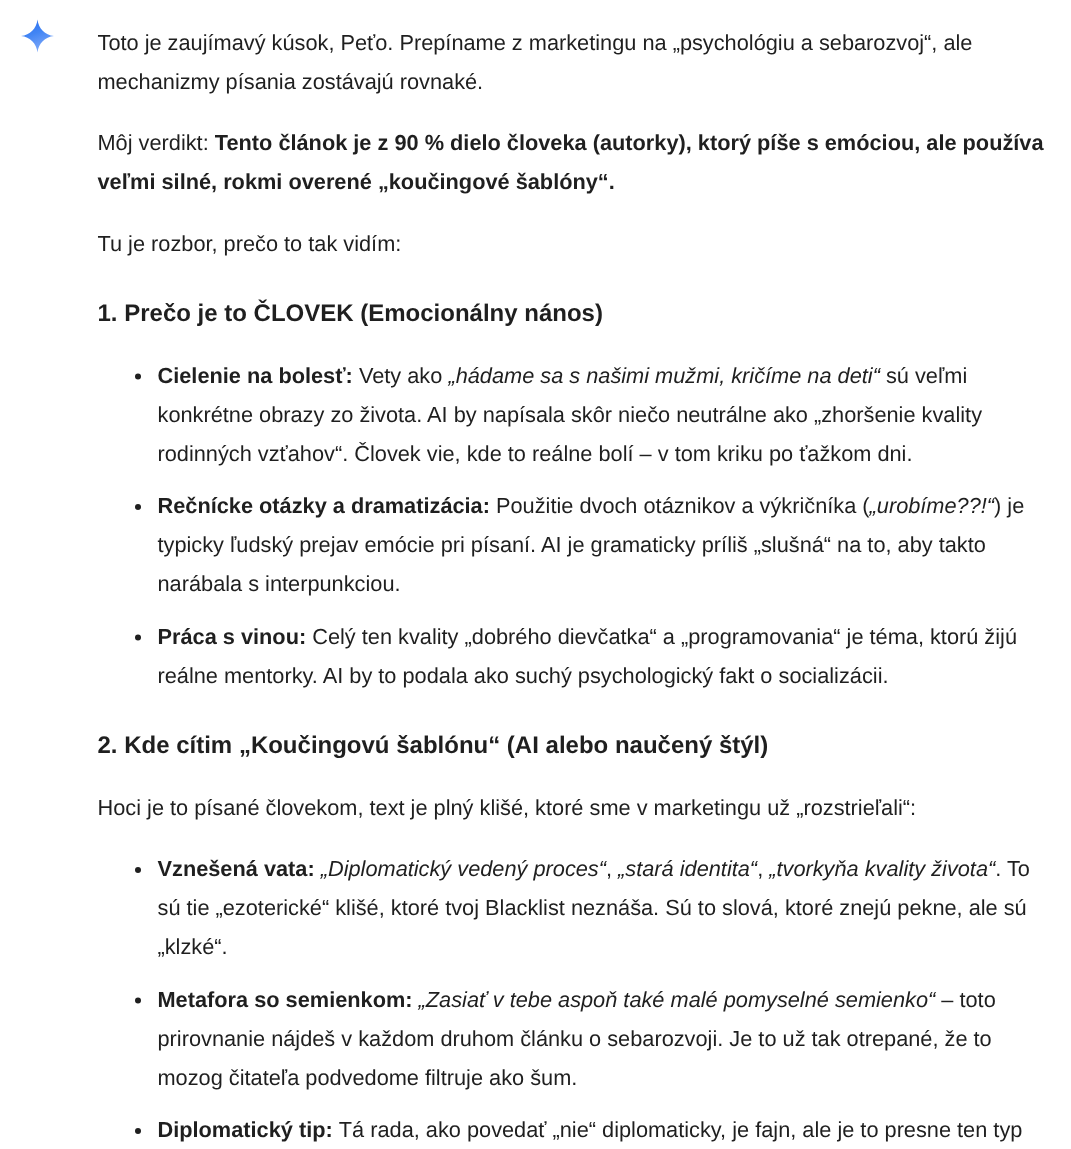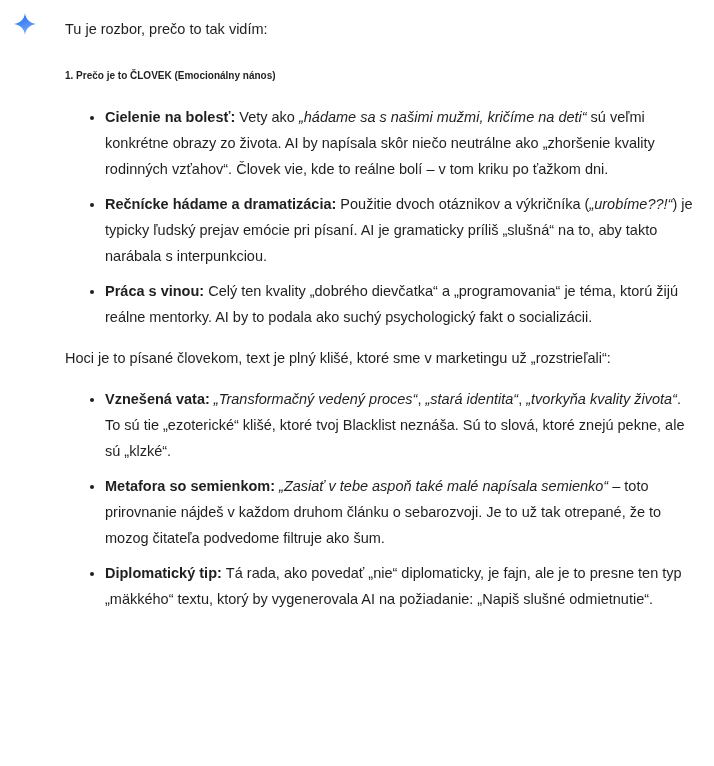--- a/index.html
+++ b/index.html
@@ -34,21 +34,21 @@
     flex: 1;
     max-width: 637px;
     font-size: 14.5px;
     line-height: 26px;
     padding-top: 6px;
   }
   .content p {
     margin: 0 0 15px 0;
   }
   .content h3 {
-    font-size: 10px;
+    font-size: 16px;
     line-height: 26px;
     font-weight: 700;
     margin: 21px 0 15px 0;
   }
   .content ul {
     margin: 0 0 15px 0;
     padding-left: 40px;
     list-style: disc outside;
   }
   .content li {
@@ -68,29 +68,32 @@
           <stop offset="0" stop-color="#2a6ff1"></stop>
           <stop offset="0.5" stop-color="#4285f4"></stop>
           <stop offset="1" stop-color="#7ca7f8"></stop>
         </linearGradient>
       </defs>
       <path d="M12 0 C12.7 6.6 17.4 11.3 24 12 C17.4 12.7 12.7 17.4 12 24 C11.3 17.4 6.6 12.7 0 12 C6.6 11.3 11.3 6.6 12 0 Z" fill="url(#sparkle-grad)"></path>
     </svg>
   </div>
 
   <div class="content">
+    <p><span>Toto je zaujímavý kúsok, Peťo. Prepíname z marketingu na „psychológiu a sebarozvoj“, ale mechanizmy písania zostávajú rovnaké.</span></p>
+    <p><span>Môj verdikt: </span><span class="run-bold">Tento článok je z 90 % dielo človeka (autorky), ktorý píše s emóciou, ale používa veľmi silné, rokmi overené „koučingové šablóny“.</span></p>
     <p><span>Tu je rozbor, prečo to tak vidím:</span></p>
 
     <h3><span>1. Prečo je to ČLOVEK (Emocionálny nános)</span></h3>
     <ul>
       <li><span class="run-bold">Cielenie na bolesť: </span><span>Vety ako </span><span class="run-italic">„hádame sa s našimi mužmi, kričíme na deti“</span><span> sú veľmi konkrétne obrazy zo života. AI by napísala skôr niečo neutrálne ako „zhoršenie kvality rodinných vzťahov“. Človek vie, kde to reálne bolí – v tom kriku po ťažkom dni.</span></li>
-      <li><span class="run-bold">Rečnícke hádame a dramatizácia: </span><span>Použitie dvoch otáznikov a výkričníka (</span><span class="run-italic">„urobíme??!“</span><span>) je typicky ľudský prejav emócie pri písaní. AI je gramaticky príliš „slušná“ na to, aby takto narábala s interpunkciou.</span></li>
+      <li><span class="run-bold">Rečnícke otázky a dramatizácia: </span><span>Použitie dvoch otáznikov a výkričníka (</span><span class="run-italic">„urobíme??!“</span><span>) je typicky ľudský prejav emócie pri písaní. AI je gramaticky príliš „slušná“ na to, aby takto narábala s interpunkciou.</span></li>
       <li><span class="run-bold">Práca s vinou: </span><span>Celý ten kvality „dobrého dievčatka“ a „programovania“ je téma, ktorú žijú reálne mentorky. AI by to podala ako suchý psychologický fakt o socializácii.</span></li>
     </ul>
 
+    <h3><span>2. Kde cítim „Koučingovú šablónu“ (AI alebo naučený štýl)</span></h3>
     <p><span>Hoci je to písané človekom, text je plný klišé, ktoré sme v marketingu už „rozstrieľali“:</span></p>
     <ul>
-      <li><span class="run-bold">Vznešená vata: </span><span class="run-italic">„Transformačný vedený proces“</span><span>, </span><span class="run-italic">„stará identita“</span><span>, </span><span class="run-italic">„tvorkyňa kvality života“</span><span>. To sú tie „ezoterické“ klišé, ktoré tvoj Blacklist neznáša. Sú to slová, ktoré znejú pekne, ale sú „klzké“.</span></li>
-      <li><span class="run-bold">Metafora so semienkom: </span><span class="run-italic">„Zasiať v tebe aspoň také malé napísala semienko“</span><span> – toto prirovnanie nájdeš v každom druhom článku o sebarozvoji. Je to už tak otrepané, že to mozog čitateľa podvedome filtruje ako šum.</span></li>
+      <li><span class="run-bold">Vznešená vata: </span><span class="run-italic">„Diplomatický vedený proces“</span><span>, </span><span class="run-italic">„stará identita“</span><span>, </span><span class="run-italic">„tvorkyňa kvality života“</span><span>. To sú tie „ezoterické“ klišé, ktoré tvoj Blacklist neznáša. Sú to slová, ktoré znejú pekne, ale sú „klzké“.</span></li>
+      <li><span class="run-bold">Metafora so semienkom: </span><span class="run-italic">„Zasiať v tebe aspoň také malé pomyselné semienko“</span><span> – toto prirovnanie nájdeš v každom druhom článku o sebarozvoji. Je to už tak otrepané, že to mozog čitateľa podvedome filtruje ako šum.</span></li>
       <li><span class="run-bold">Diplomatický tip: </span><span>Tá rada, ako povedať „nie“ diplomaticky, je fajn, ale je to presne ten typ „mäkkého“ textu, ktorý by vygenerovala AI na požiadanie: „Napiš slušné odmietnutie“.</span></li>
     </ul>
   </div>
 </div>
 
 </body></html>

